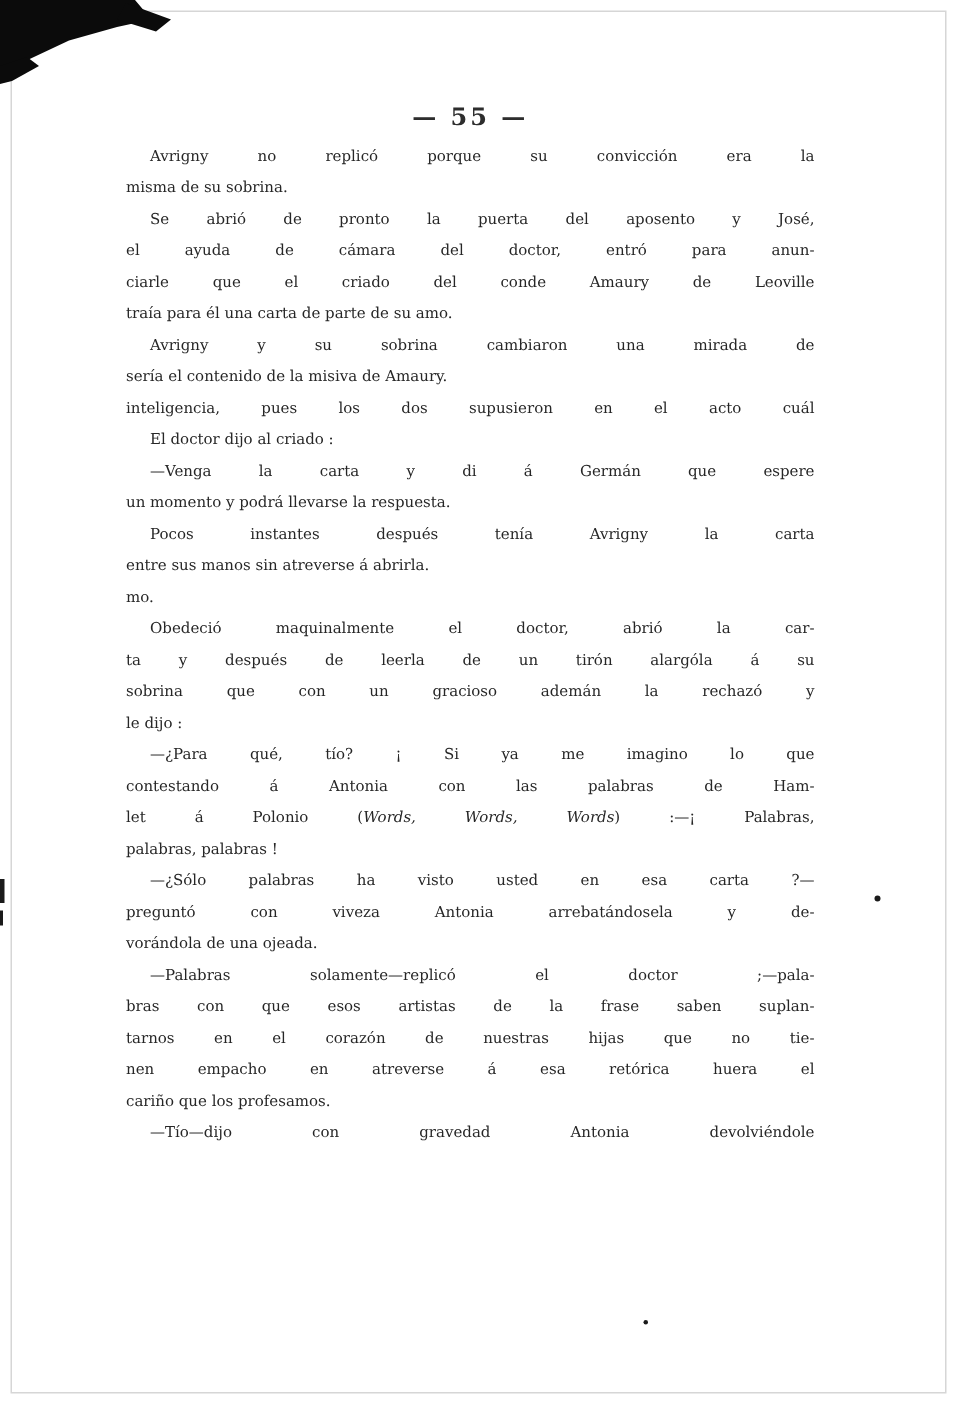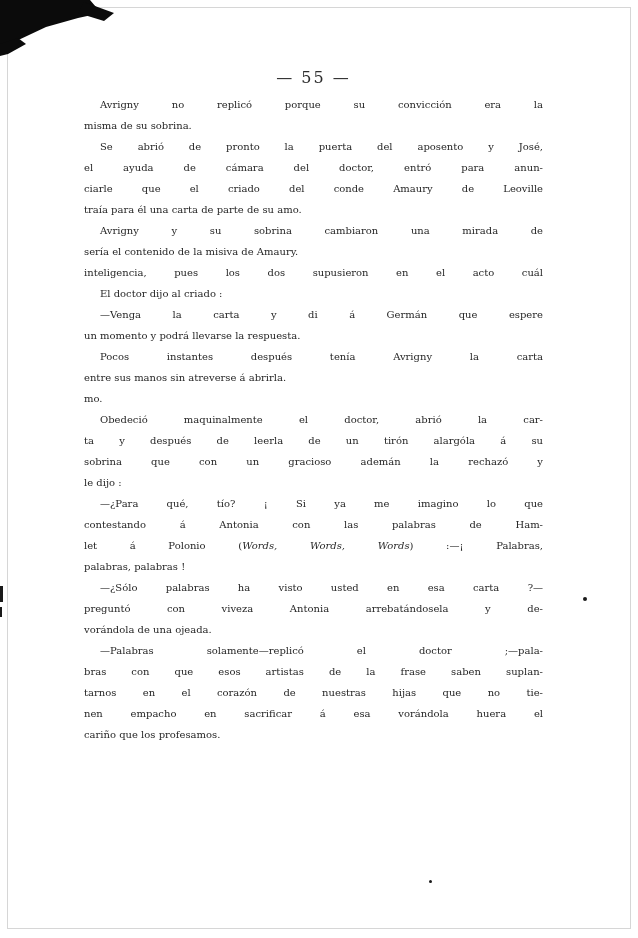--- a/index.html
+++ b/index.html
@@ -33,21 +33,21 @@
     width: 130px; height: 62px;
   }
   .content {
     position: absolute;
     left: 84px; top: 68px;
     width: 459px;
   }
   .page-number {
     text-align: center;
     font-size: 16px;
-    font-weight: normal;
+    font-weight: bold;
     letter-spacing: 2px;
     height: 21px;
     margin-bottom: 5px;
     color: #2d2d2d;
   }
   .text-block {
     width: 459px;
     font-size: 10px;
     line-height: 21px;
     color: var(--ink);
@@ -110,18 +110,19 @@
         <div class="line indent"><span>—¿Para qué, tío? ¡ Si ya me imagino lo que</span></div>
         <div class="line"><span>contestando á Antonia con las palabras de Ham-</span></div>
         <div class="line"><span>let á Polonio (</span><span class="it">Words, Words, Words</span><span>) :—¡ Palabras,</span></div>
         <div class="line end"><span>palabras, palabras !</span></div>
         <div class="line indent"><span>—¿Sólo palabras ha visto usted en esa carta ?—</span></div>
         <div class="line"><span>preguntó con viveza Antonia arrebatándosela y de-</span></div>
         <div class="line end"><span>vorándola de una ojeada.</span></div>
         <div class="line indent"><span>—Palabras solamente—replicó el doctor ;—pala-</span></div>
         <div class="line"><span>bras con que esos artistas de la frase saben suplan-</span></div>
         <div class="line"><span>tarnos en el corazón de nuestras hijas que no tie-</span></div>
-        <div class="line"><span>nen empacho en sacrificar á esa vorándola huera el</span></div>
+        <div class="line"><span>nen empacho en atreverse á esa retórica huera el</span></div>
         <div class="line end"><span>cariño que los profesamos.</span></div>
+        <div class="line indent"><span>—Tío—dijo con gravedad Antonia devolviéndole</span></div>
       </div>
   </div>
 
 </div>
 
 </body></html>

